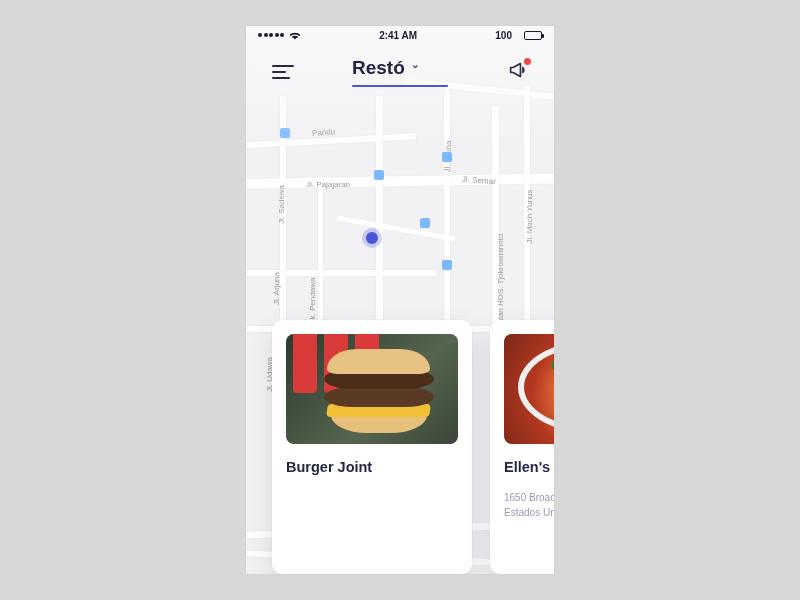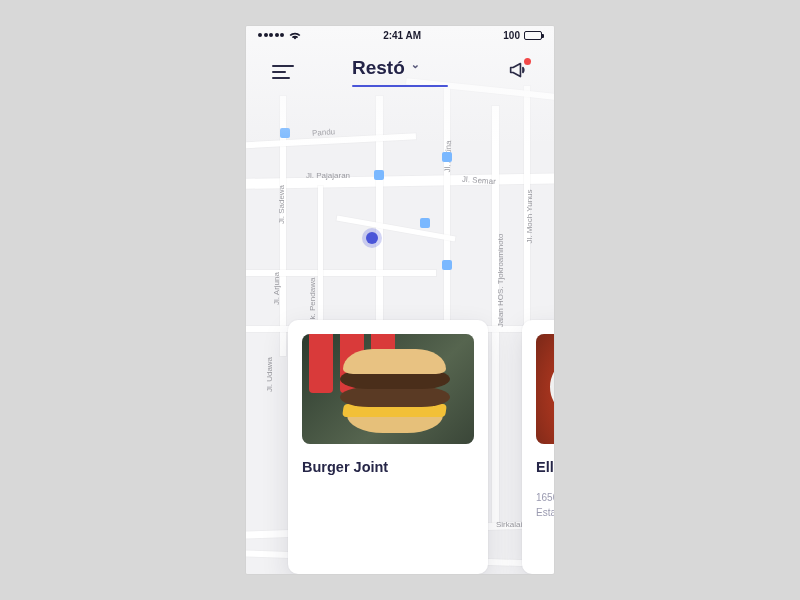--- a/index.html
+++ b/index.html
@@ -31,21 +31,21 @@
     font-size: 10px;
     color: #1a1a2e;
     font-weight: 600;
     position: relative;
     z-index: 5;
   }
   .status-left { display:flex; align-items:center; gap:5px; }
   .sig-dots { display:flex; gap:1.5px; align-items:flex-end; }
   .sig-dots span { width:4px; height:4px; background:#1a1a2e; border-radius:50%; }
   .wifi-icon { position:relative; top:1px; }
-  .status-right { display:flex; align-items:center; gap:4px; }
+  .status-right { display:flex; align-items:center; gap:12px; }
   .battery {
     width: 18px; height: 9px;
     border: 1px solid #1a1a2e; border-radius: 2px;
     position: relative;
     padding:1px;
   }
   .battery::after {
     content:"";
     position:absolute; right:-3px; top:2px;
     width:2px; height:4px; background:#1a1a2e; border-radius:0 1px 1px 0;
@@ -127,21 +127,20 @@
     z-index:4;
   }
   .card {
     flex: 0 0 200px;
     background:#ffffff;
     border-radius: 10px;
     padding: 14px 14px 16px;
     box-shadow: 0 10px 28px rgba(30,30,60,0.12), 0 0 0 1px rgba(0,0,0,0.02);
     display:flex; flex-direction:column;
     cursor:pointer;
-    margin-left:16px;
   }
   .card-img {
     height: 110px;
     border-radius: 8px;
     background:#ccc;
     margin-bottom: 14px;
     position:relative; overflow:hidden;
   }
   .card-name {
     font-size: 14.5px;
@@ -189,21 +188,21 @@
     <div class="road" style="left:34px;top:70px;width:6px;height:260px;"></div>
     <div class="road" style="left:-10px;top:112px;width:180px;height:6px;transform:rotate(-3deg);"></div>
     <div class="road" style="left:-10px;top:244px;width:200px;height:6px;"></div>
     <div class="road" style="left:-10px;top:300px;width:340px;height:6px;"></div>
     <div class="road" style="left:72px;top:160px;width:5px;height:140px;"></div>
     <div class="road" style="left:90px;top:200px;width:120px;height:5px;transform:rotate(10deg);"></div>
     <div class="road" style="left:160px;top:60px;width:150px;height:6px;transform:rotate(6deg);"></div>
     <div class="road" style="left:-10px;top:500px;width:340px;height:7px;transform:rotate(-2deg);"></div>
     <div class="road" style="left:-10px;top:530px;width:340px;height:6px;transform:rotate(2deg);"></div>
 
-    <span class="road-label" style="left:60px;top:145px;">Jl. Pajajaran</span>
+    <span class="road-label" style="left:60px;top:154px;">Jl. Pajajaran</span>
     <span class="road-label" style="left:186px;top:126px;transform:rotate(-88deg);">Jl. Astina</span>
     <span class="road-label" style="left:216px;top:150px;transform:rotate(4deg);">Jl. Semar</span>
     <span class="road-label" style="left:16px;top:174px;transform:rotate(-90deg);">Jl. Sadewa</span>
     <span class="road-label" style="left:14px;top:258px;transform:rotate(-90deg);">Jl. Arjuna</span>
     <span class="road-label" style="left:6px;top:344px;transform:rotate(-90deg);">Jl. Udawa</span>
     <span class="road-label" style="left:66px;top:102px;transform:rotate(-4deg);">Pandu</span>
     <span class="road-label" style="left:208px;top:250px;transform:rotate(-90deg);">Jalan HOS. Tjokroaminoto</span>
     <span class="road-label" style="left:256px;top:186px;transform:rotate(-90deg);">Jl. Moch Yunus</span>
     <span class="road-label" style="left:44px;top:270px;transform:rotate(-90deg);">Jk. Pendawa</span>
     <span class="road-label" style="left:250px;top:494px;">Sirkalai</span>

